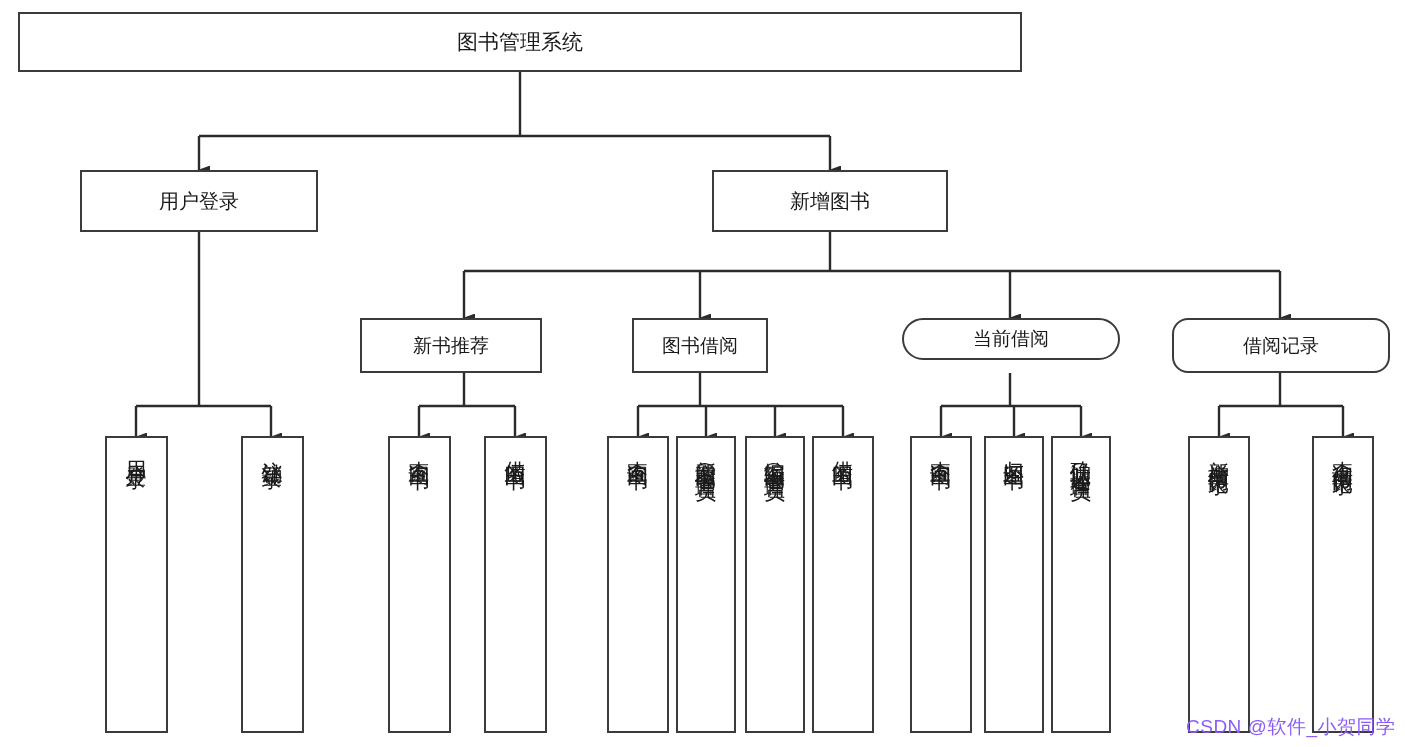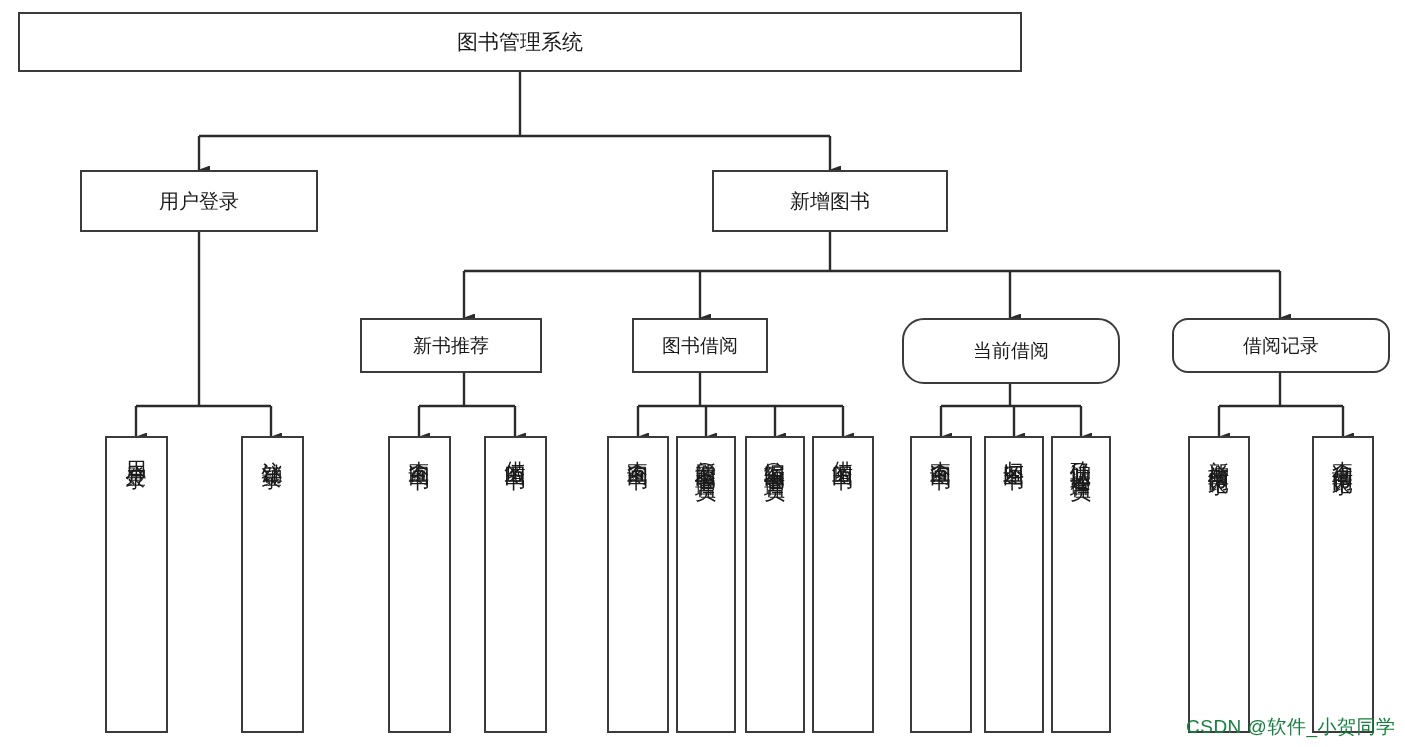--- a/index.html
+++ b/index.html
@@ -55,21 +55,21 @@
     text-orientation: upright;
     font-size: 21px;
     letter-spacing: 3px;
     line-height: 1;
   }
   .watermark {
     position: absolute;
     left: 1186px;
     top: 714px;
     font-size: 19px;
-    color: #15803d;
+    color: #8b5cf6;
     white-space: pre;
     letter-spacing: 0.5px;
   }
 </style>
 </head>
 <body>
 
 <div id="diagram-root">
 
   <svg class="wires" viewBox="0 0 1405 747">
@@ -132,21 +132,21 @@
   <div class="node lvl1" style="left:712px; top:170px; width:236px; height:62px;">
     <span class="node-label">新增图书</span>
   </div>
 
   <div class="node lvl2" style="left:360px; top:318px; width:182px; height:55px;">
     <span class="node-label">新书推荐</span>
   </div>
   <div class="node lvl2" style="left:632px; top:318px; width:136px; height:55px;">
     <span class="node-label">图书借阅</span>
   </div>
-  <div class="node lvl2" style="left:902px; top:318px; width:218px; height:66px;border-radius:22px;">
+  <div class="node lvl2" style="left:902px; top:318px; width:218px; height:42px;border-radius:22px;">
     <span class="node-label">当前借阅</span>
   </div>
   <div class="node lvl2" style="left:1172px; top:318px; width:218px; height:55px;border-radius:16px;">
     <span class="node-label">借阅记录</span>
   </div>
 
   <div class="node leaf" style="left:105px; top:436px; width:63px; height:297px;">
     <span class="node-label">用户登录</span>
   </div>
   <div class="node leaf" style="left:241px; top:436px; width:63px; height:297px;">

